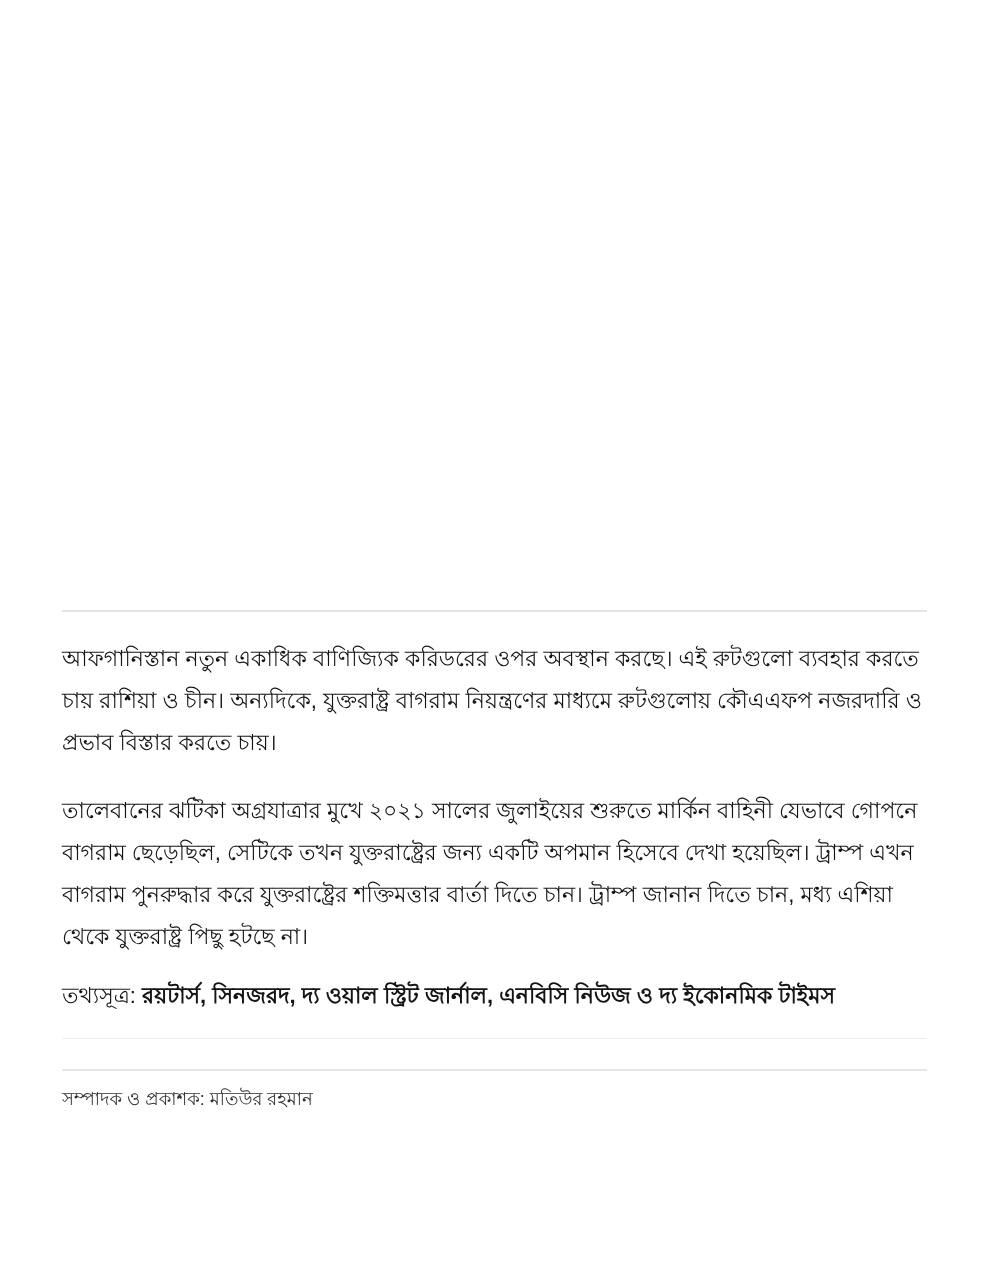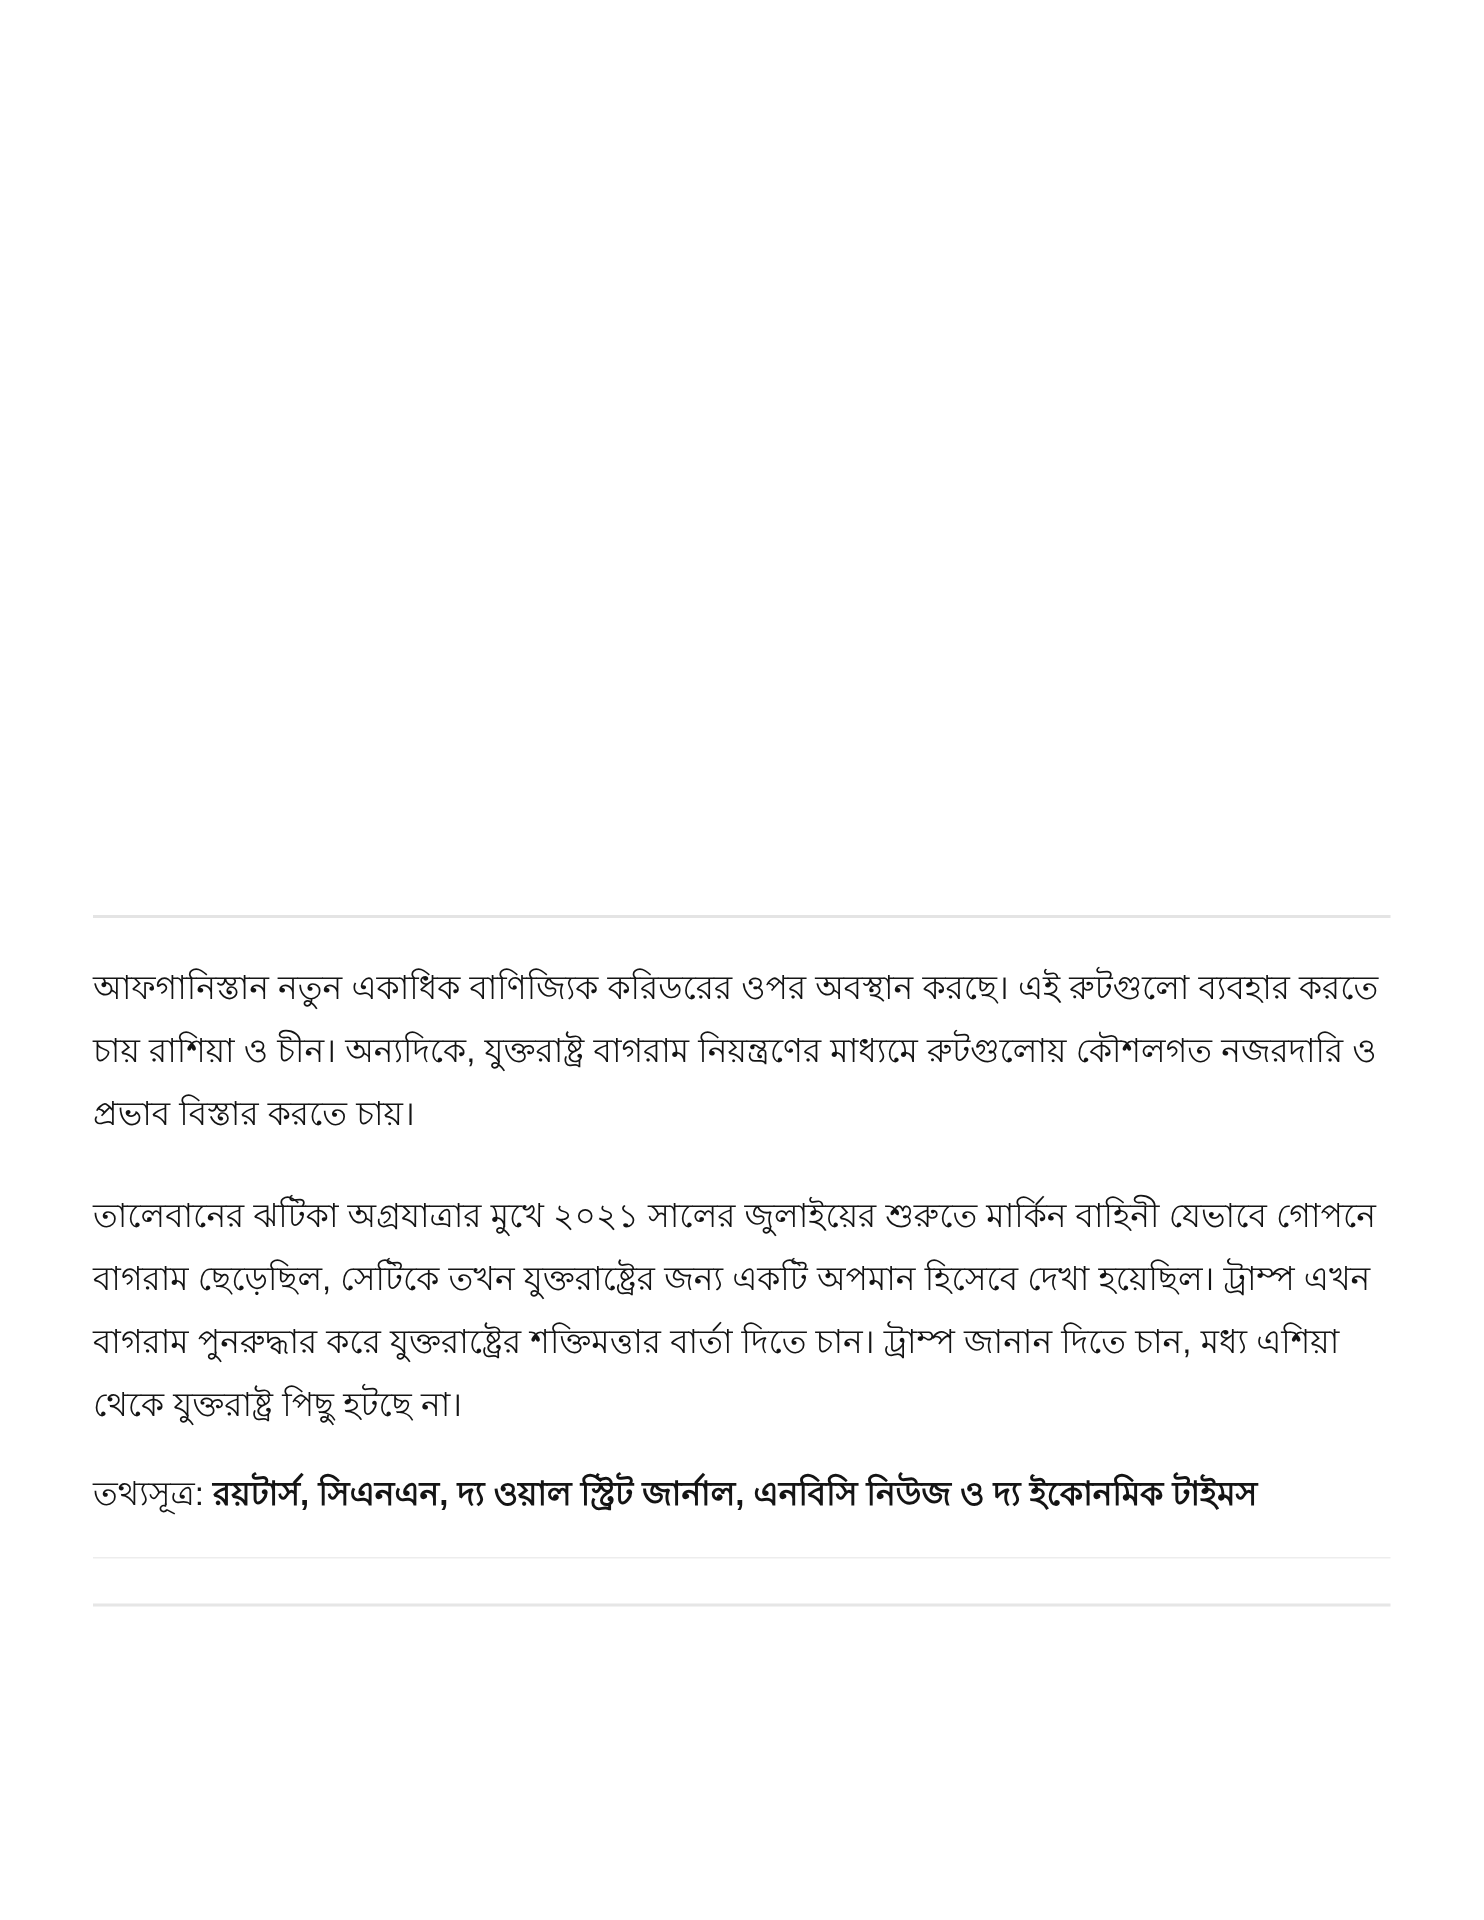--- a/index.html
+++ b/index.html
@@ -92,28 +92,29 @@
 </head>
 <body>
 
 <div class="page">
 
   <div class="image-placeholder"></div>
 
 
   <hr class="divider caption-divider">
 
-  <p class="body-paragraph">আফগানিস্তান নতুন একাধিক বাণিজ্যিক করিডরের ওপর অবস্থান করছে। এই রুটগুলো ব্যবহার করতে চায় রাশিয়া ও চীন। অন্যদিকে, যুক্তরাষ্ট্র বাগরাম নিয়ন্ত্রণের মাধ্যমে রুটগুলোয় কৌশলগত নজরদারি ও প্রভাব বিস্তার করতে চায়।</p>
+  <p class="body-paragraph">আফগানিস্তান নতুন একাধিক বাণিজ্যিক করিডরের ওপর অবস্থান করছে। এই রুটগুলো ব্যবহার করতে চায় রাশিয়া ও চীন। অন্যদিকে, যুক্তরাষ্ট্র বাগরাম নিয়ন্ত্রণের মাধ্যমে রুটগুলোয় কৌএএফপ নজরদারি ও প্রভাব বিস্তার করতে চায়।</p>
 
   <p class="body-paragraph">তালেবানের ঝটিকা অগ্রযাত্রার মুখে ২০২১ সালের জুলাইয়ের শুরুতে মার্কিন বাহিনী যেভাবে গোপনে বাগরাম ছেড়েছিল, সেটিকে তখন যুক্তরাষ্ট্রের জন্য একটি অপমান হিসেবে দেখা হয়েছিল। ট্রাম্প এখন বাগরাম পুনরুদ্ধার করে যুক্তরাষ্ট্রের শক্তিমত্তার বার্তা দিতে চান। ট্রাম্প জানান দিতে চান, মধ্য এশিয়া থেকে যুক্তরাষ্ট্র পিছু হটছে না।</p>
 
   <p class="source-line">
     <span class="source-label">তথ্যসূত্র:</span>
-    <span class="source-value">রয়টার্স, সিএনএন, দ্য ওয়াল স্ট্রিট জার্নাল, এনবিসি নিউজ ও দ্য ইকোনমিক টাইমস</span>
+    <span class="source-value">রয়টার্স, সিনজরদ, দ্য ওয়াল স্ট্রিট জার্নাল, এনবিসি নিউজ ও দ্য ইকোনমিক টাইমস</span>
   </p>
 
   <hr class="divider light">
 
 
   <div class="footer">
+    <span>সম্পাদক ও প্রকাশক: মতিউর রহমান</span>
   </div>
 
 </div>
 
 </body></html>

